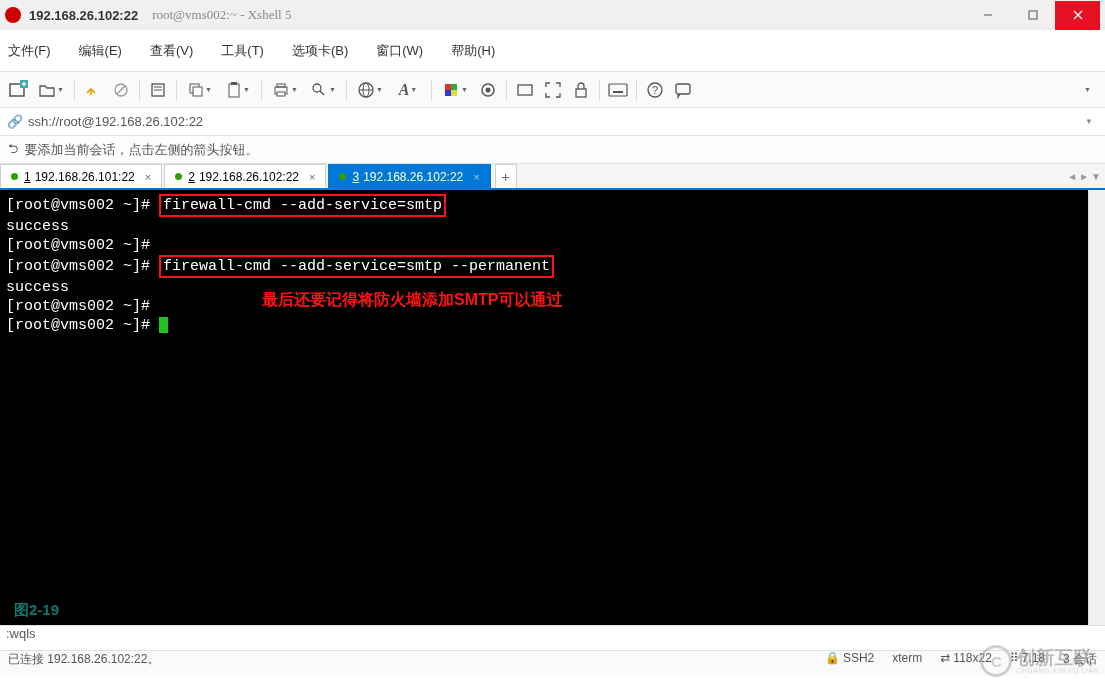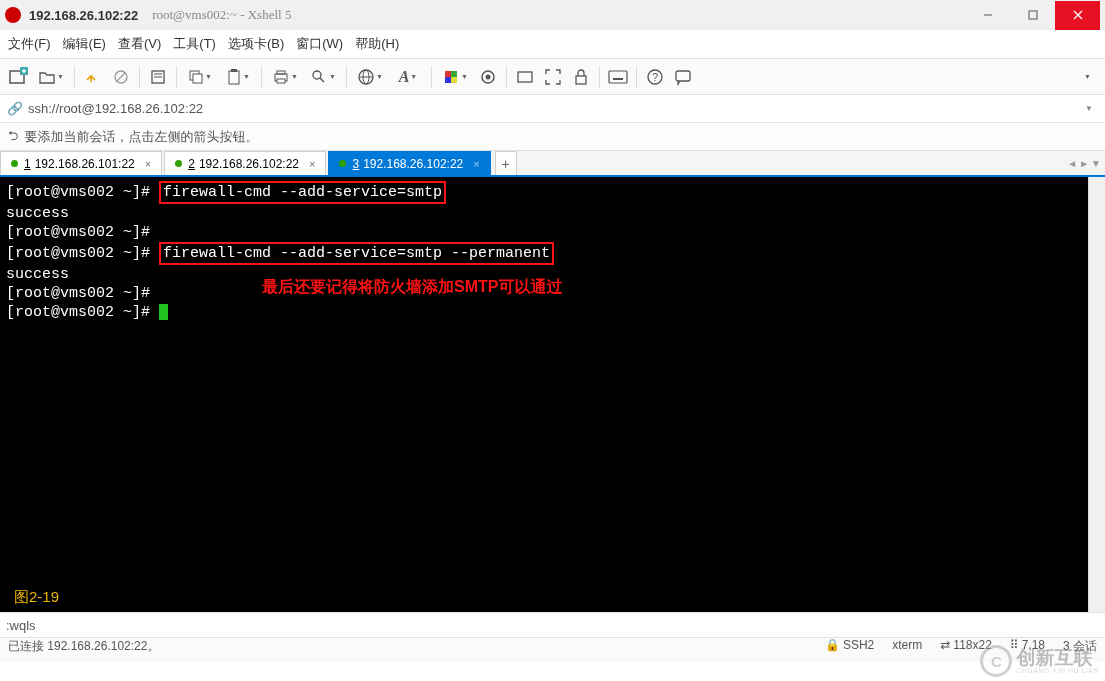--- a/index.html
+++ b/index.html
@@ -8,21 +8,21 @@
   
   .titlebar { height: 30px; background: #f0f0f0; display: flex; align-items: center; padding: 0 5px; }
   .title-icon { width: 16px; height: 16px; background: #c00; border-radius: 50%; margin-right: 8px; display: inline-block; }
   .title-bold { font-weight: bold; color: #333; margin-right: 14px; }
   .title-normal { color: #888; font-family: Liberation Serif, serif; }
   .win-controls { margin-left: auto; display: flex; }
   .win-btn { width: 45px; height: 29px; display: flex; align-items: center; justify-content: center; color: #555; font-size: 12px; }
   .win-btn.close { background: #e81123; color: #fff; }
 
   
-  .menubar { height: 29px; background: #fff; display: flex; align-items: center; padding: 0 8px; gap: 12px; font-size: 13px; color: #333; border-bottom: 1px solid #e0e0e0; }
+  .menubar { height: 42px; background: #fff; display: flex; align-items: center; padding: 0 8px; gap: 28px; font-size: 13px; color: #333; border-bottom: 1px solid #e0e0e0; }
   .menu-item { cursor: pointer; }
 
   
   .toolbar { height: 36px; background: #fafafa; border-bottom: 1px solid #e0e0e0; display: flex; align-items: center; padding: 0 6px; gap: 4px; }
   .tool-btn { width: 24px; height: 24px; display: flex; align-items: center; justify-content: center; color: #555; position: relative; }
   .tool-btn.wdd { width: 34px; }
   .tool-sep { width: 1px; height: 22px; background: #ddd; margin: 0 2px; }
   .dd-arrow { font-size: 7px; color: #666; margin-left: 1px; }
 
   
@@ -44,27 +44,27 @@
   .tab-close { margin-left: 10px; font-size: 11px; opacity: 0.6; }
   .tab-add { width: 22px; display: flex; align-items:center; justify-content:center; border: 1px solid #d0d0d0; background: #fff; border-bottom:none; font-size: 14px; color:#666; margin-left:2px;}
   .tab-nav { margin-left: auto; display:flex; align-items:center; gap:2px; padding-right:4px; color:#999; font-size:10px;}
 
   
   .terminal-wrap { position: relative; height: 435px; display: flex; }
   .terminal { flex: 1; background: #000; font-family: "Consolas", "Courier New", monospace; font-size: 15px; line-height: 19px; color: #fff; padding: 4px 6px; overflow: hidden; position: relative; }
   .term-line { white-space: pre; }
   .red-box { border: 2px solid #ff1212; display: inline-block; padding: 0 2px; }
   .term-annotation { color: #ff1212; font-weight: bold; font-size: 16px; position: absolute; font-family: "Microsoft YaHei", sans-serif;}
-  .term-fig { color: #eab308; font-weight: normal; position: absolute; bottom: 6px; left: 14px; font-family: "Microsoft YaHei", sans-serif; font-size: 15px;}
+  .term-fig { color: #0f766e; font-weight: bold; position: absolute; bottom: 6px; left: 14px; font-family: "Microsoft YaHei", sans-serif; font-size: 15px;}
   .cursor { display: inline-block; width: 9px; height: 16px; background: #1ec31e; vertical-align: middle; }
   .scrollbar { width: 17px; background: #f0f0f0; border-left: 1px solid #ddd; position: relative; }
   .scrollbar .thumb { position:absolute; top:0; left:2px; right:2px; height: 100%; background: #f0f0f0; }
 
   
-  .cmd-row { height: 25px; background: #fff; border-top: 1px solid #e0e0e0; display: flex; align-items: center; padding: 0 6px; color: #555; font-size: 13px; }
+  .cmd-row { height: 25px; background: #fff; border-top: 1px solid #e0e0e0; display: flex; padding: 0 6px; color: #555; font-size: 13px; }
 
   
   .statusbar { height: 25px; border-top: 1px solid #e0e0e0; display: flex; align-items: flex-start; padding: 0 8px; font-size: 12px; color: #555; background: #fafafa; }
   .status-left { flex: 1; }
   .status-item { margin-left: 18px; display:inline-flex; align-items:center; gap:3px; }
 
   
   .watermark { position: absolute; right: 6px; bottom: 4px; display:flex; align-items:center; gap:4px; opacity: 0.55; }
   .watermark .wm-ring { width: 32px; height: 32px; border: 3px solid #aaa; border-radius: 50%; display:flex; align-items:center; justify-content:center; font-weight:bold; color:#aaa; font-size:15px;}
   .watermark .wm-text { color:#888; font-size: 19px; font-weight:bold; line-height:1;}

